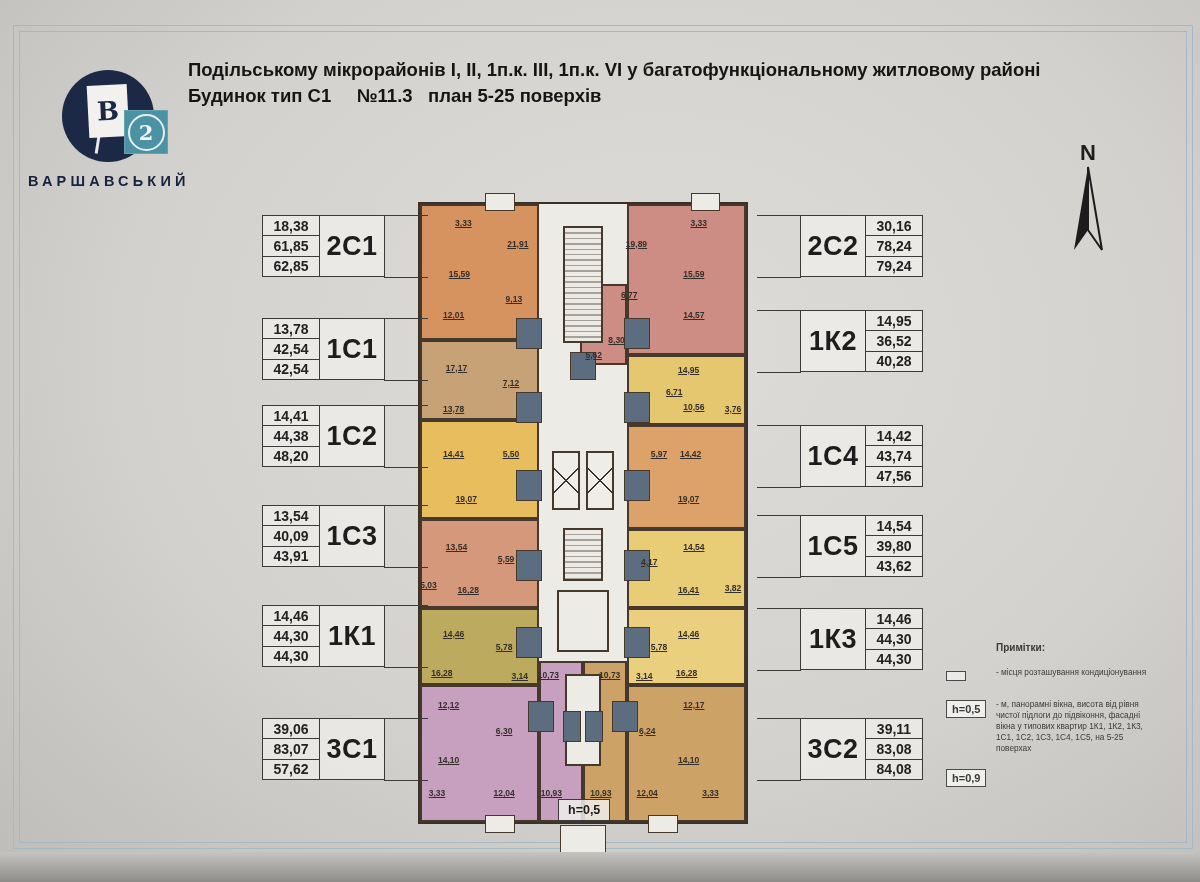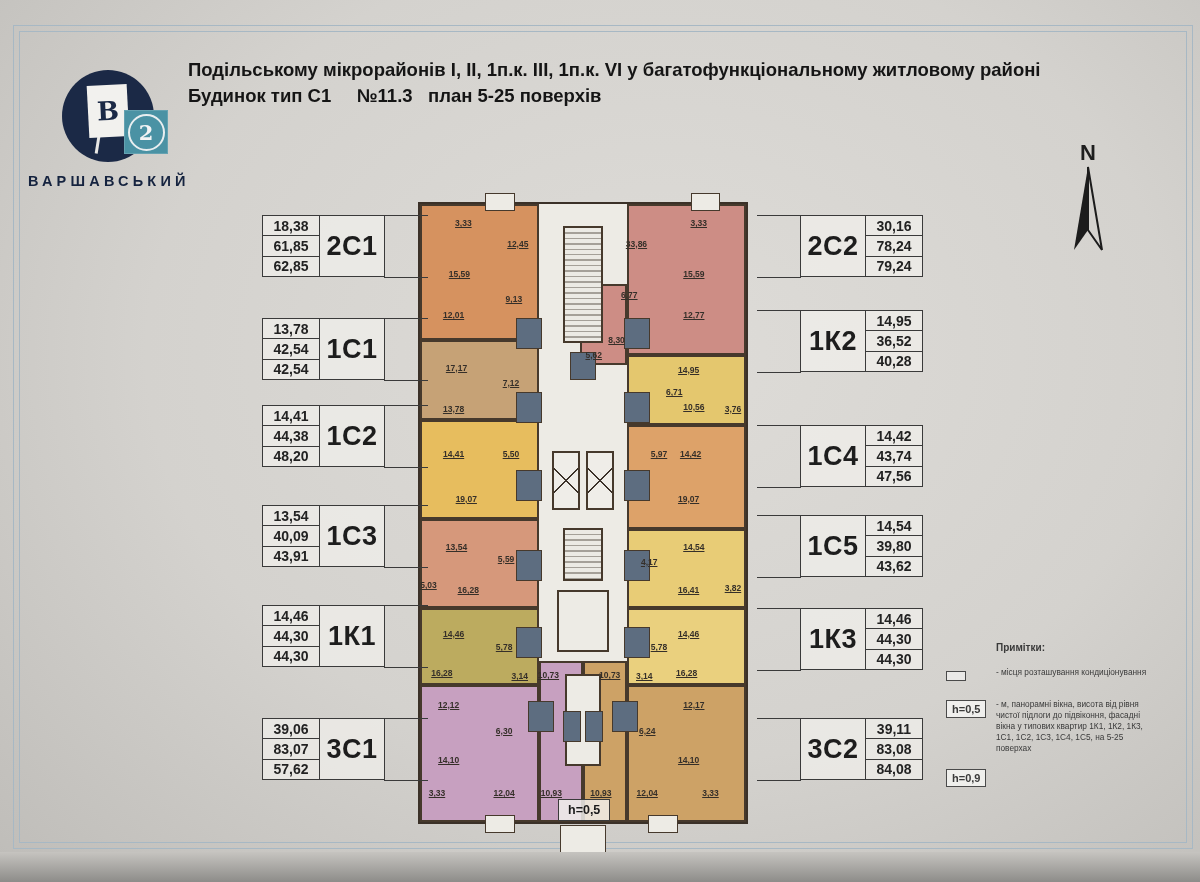--- a/index.html
+++ b/index.html
@@ -153,29 +153,29 @@
   <div class="region nob" style="left: 46%; top: 24%; width: 8%; height: 4.5%; background: rgb(93, 109, 128);"></div>
 
   <div class="region core-area nob" style="left:20%;top:-1.8%;width:9%;height:3%;"></div>
   <div class="region core-area nob" style="left:83%;top:-1.8%;width:9%;height:3%;"></div>
   <div class="region core-area nob" style="left:20%;top:98.8%;width:9%;height:3%;"></div>
   <div class="region core-area nob" style="left:70%;top:98.8%;width:9%;height:3%;"></div>
   <div class="region core-area nob" style="left:43%;top:100.5%;width:14%;height:4.5%;"></div>
 
   <div style="position:absolute;inset:0;">
       <span class="room-label" style="left: 13.3%; top: 3.1%;">3,33</span>
-      <span class="room-label" style="left: 30%; top: 6.4%;">12,45</span>
+      <span class="room-label" style="left: 30%; top: 6.4%;">21,91</span>
       <span class="room-label" style="left: 12.1%; top: 11.3%;">15,59</span>
       <span class="room-label" style="left: 28.8%; top: 15.4%;">9,13</span>
       <span class="room-label" style="left: 10.3%; top: 18%;">12,01</span>
       <span class="room-label" style="left: 85.5%; top: 3.1%;">3,33</span>
-      <span class="room-label" style="left: 66.4%; top: 6.4%;">33,86</span>
+      <span class="room-label" style="left: 66.4%; top: 6.4%;">19,89</span>
       <span class="room-label" style="left: 84%; top: 11.3%;">15,59</span>
       <span class="room-label" style="left: 64.2%; top: 14.8%;">6,77</span>
-      <span class="room-label" style="left: 84%; top: 18%;">12,77</span>
+      <span class="room-label" style="left: 84%; top: 18%;">14,57</span>
       <span class="room-label" style="left: 60.3%; top: 22%;">8,30</span>
       <span class="room-label" style="left: 53.3%; top: 24.4%;">5,62</span>
       <span class="room-label" style="left: 11.2%; top: 26.5%;">17,17</span>
       <span class="room-label" style="left: 27.9%; top: 28.9%;">7,12</span>
       <span class="room-label" style="left: 10.3%; top: 33.1%;">13,78</span>
       <span class="room-label" style="left: 82.4%; top: 26.8%;">14,95</span>
       <span class="room-label" style="left: 78%; top: 30.5%;">6,71</span>
       <span class="room-label" style="left: 84%; top: 32.8%;">10,56</span>
       <span class="room-label" style="left: 96%; top: 33.1%;">3,76</span>
       <span class="room-label" style="left: 10.3%; top: 40.5%;">14,41</span>

